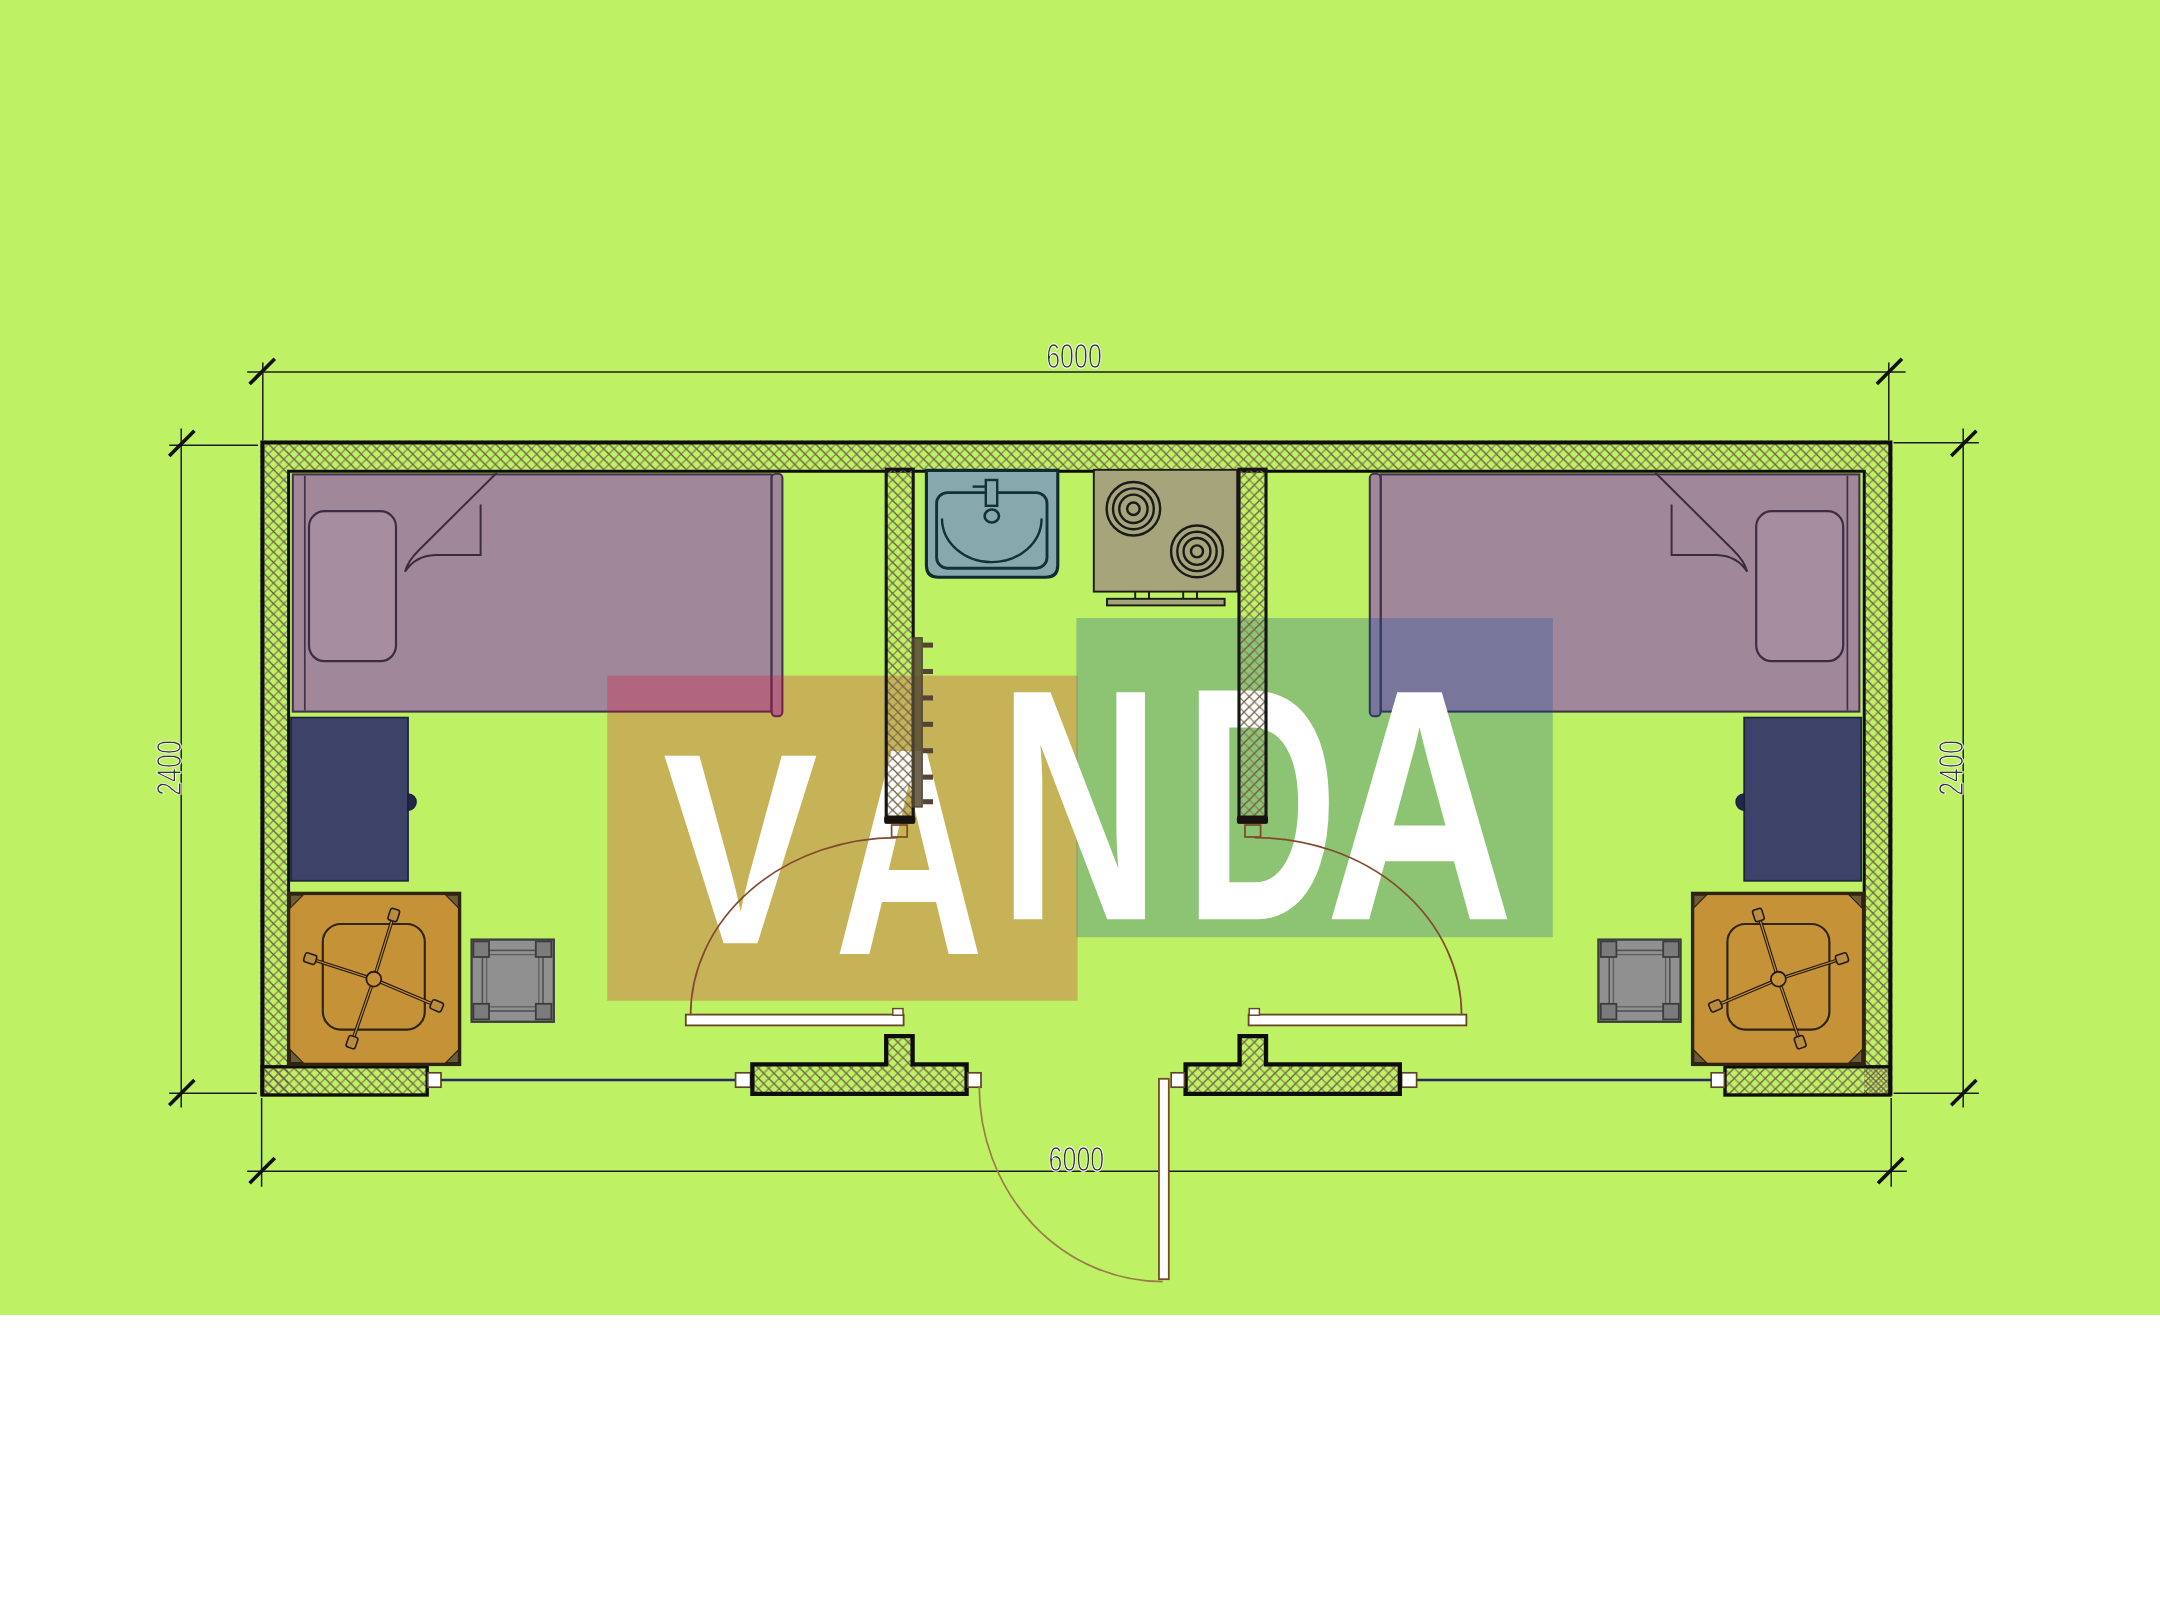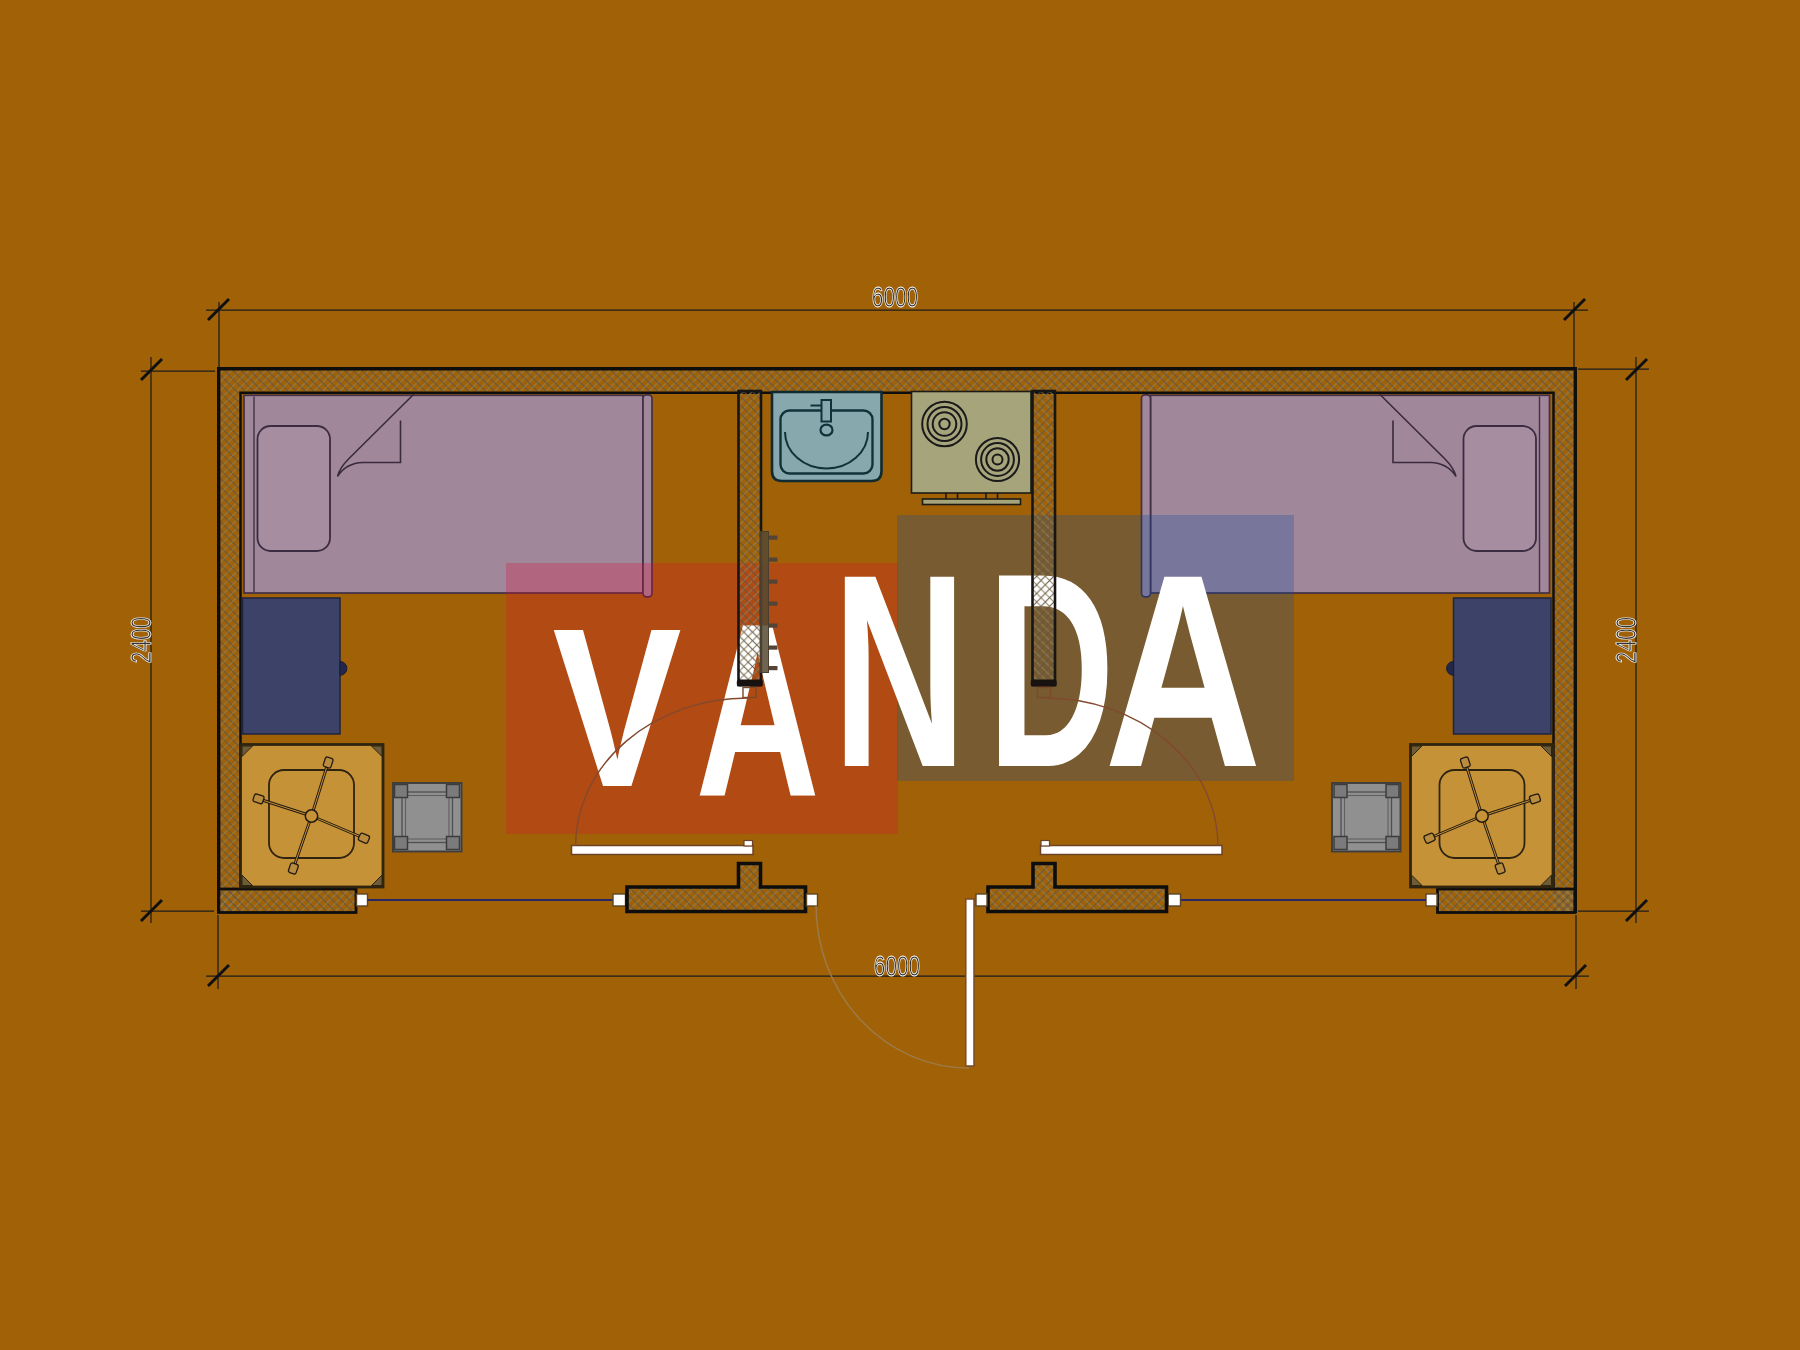--- a/index.html
+++ b/index.html
@@ -1,16 +1,16 @@
 <!DOCTYPE html>
 <html><head>
 <meta charset="utf-8">
 <style>
   html,body{margin:0;padding:0;background:#ffffff;}
-  #page{position:relative;width:1800px;height:1350px;background:#a16207;overflow:hidden;}
+  #page{position:relative;width:1800px;height:1096px;background:#bef264;overflow:hidden;}
   svg{display:block;}
   text{font-family:"Liberation Sans", sans-serif;}
 </style>
 </head>
 <body>
 
 <div id="page">
 <svg width="1800" height="1350" viewBox="0 0 1800 1350" xmlns="http://www.w3.org/2000/svg">
 <defs>
   <pattern id="ht" width="8.6" height="8.6" patternUnits="userSpaceOnUse">

